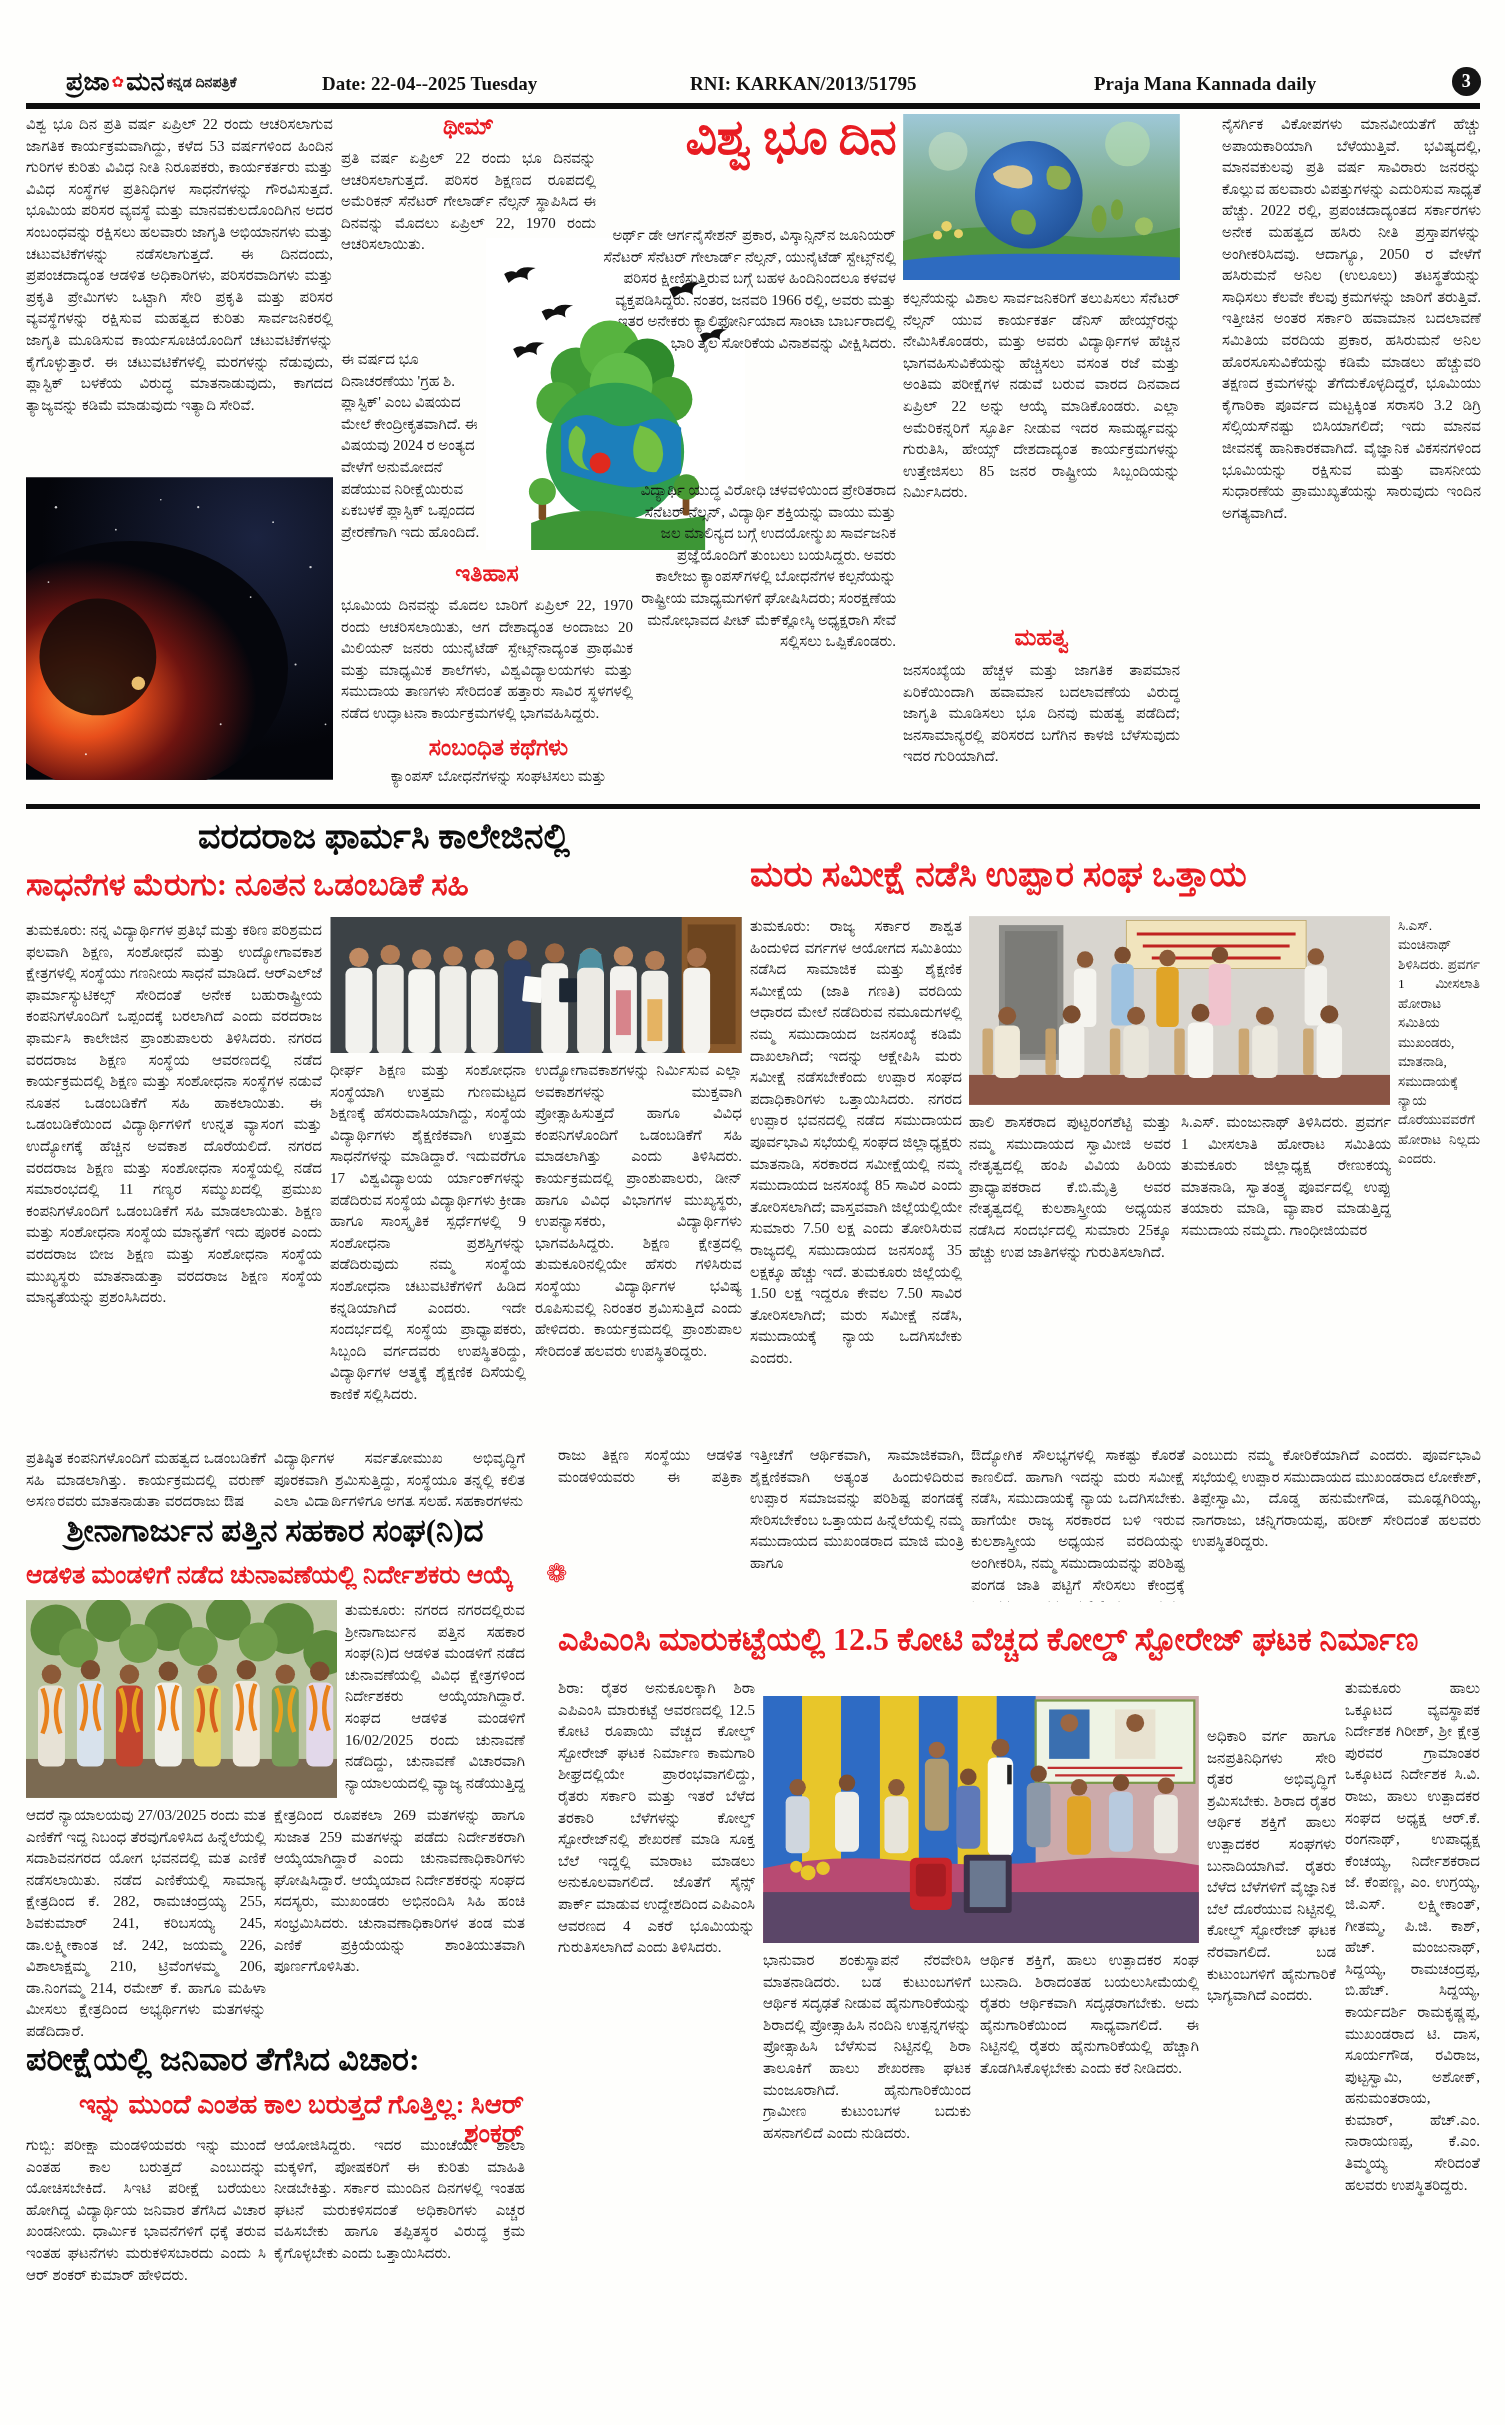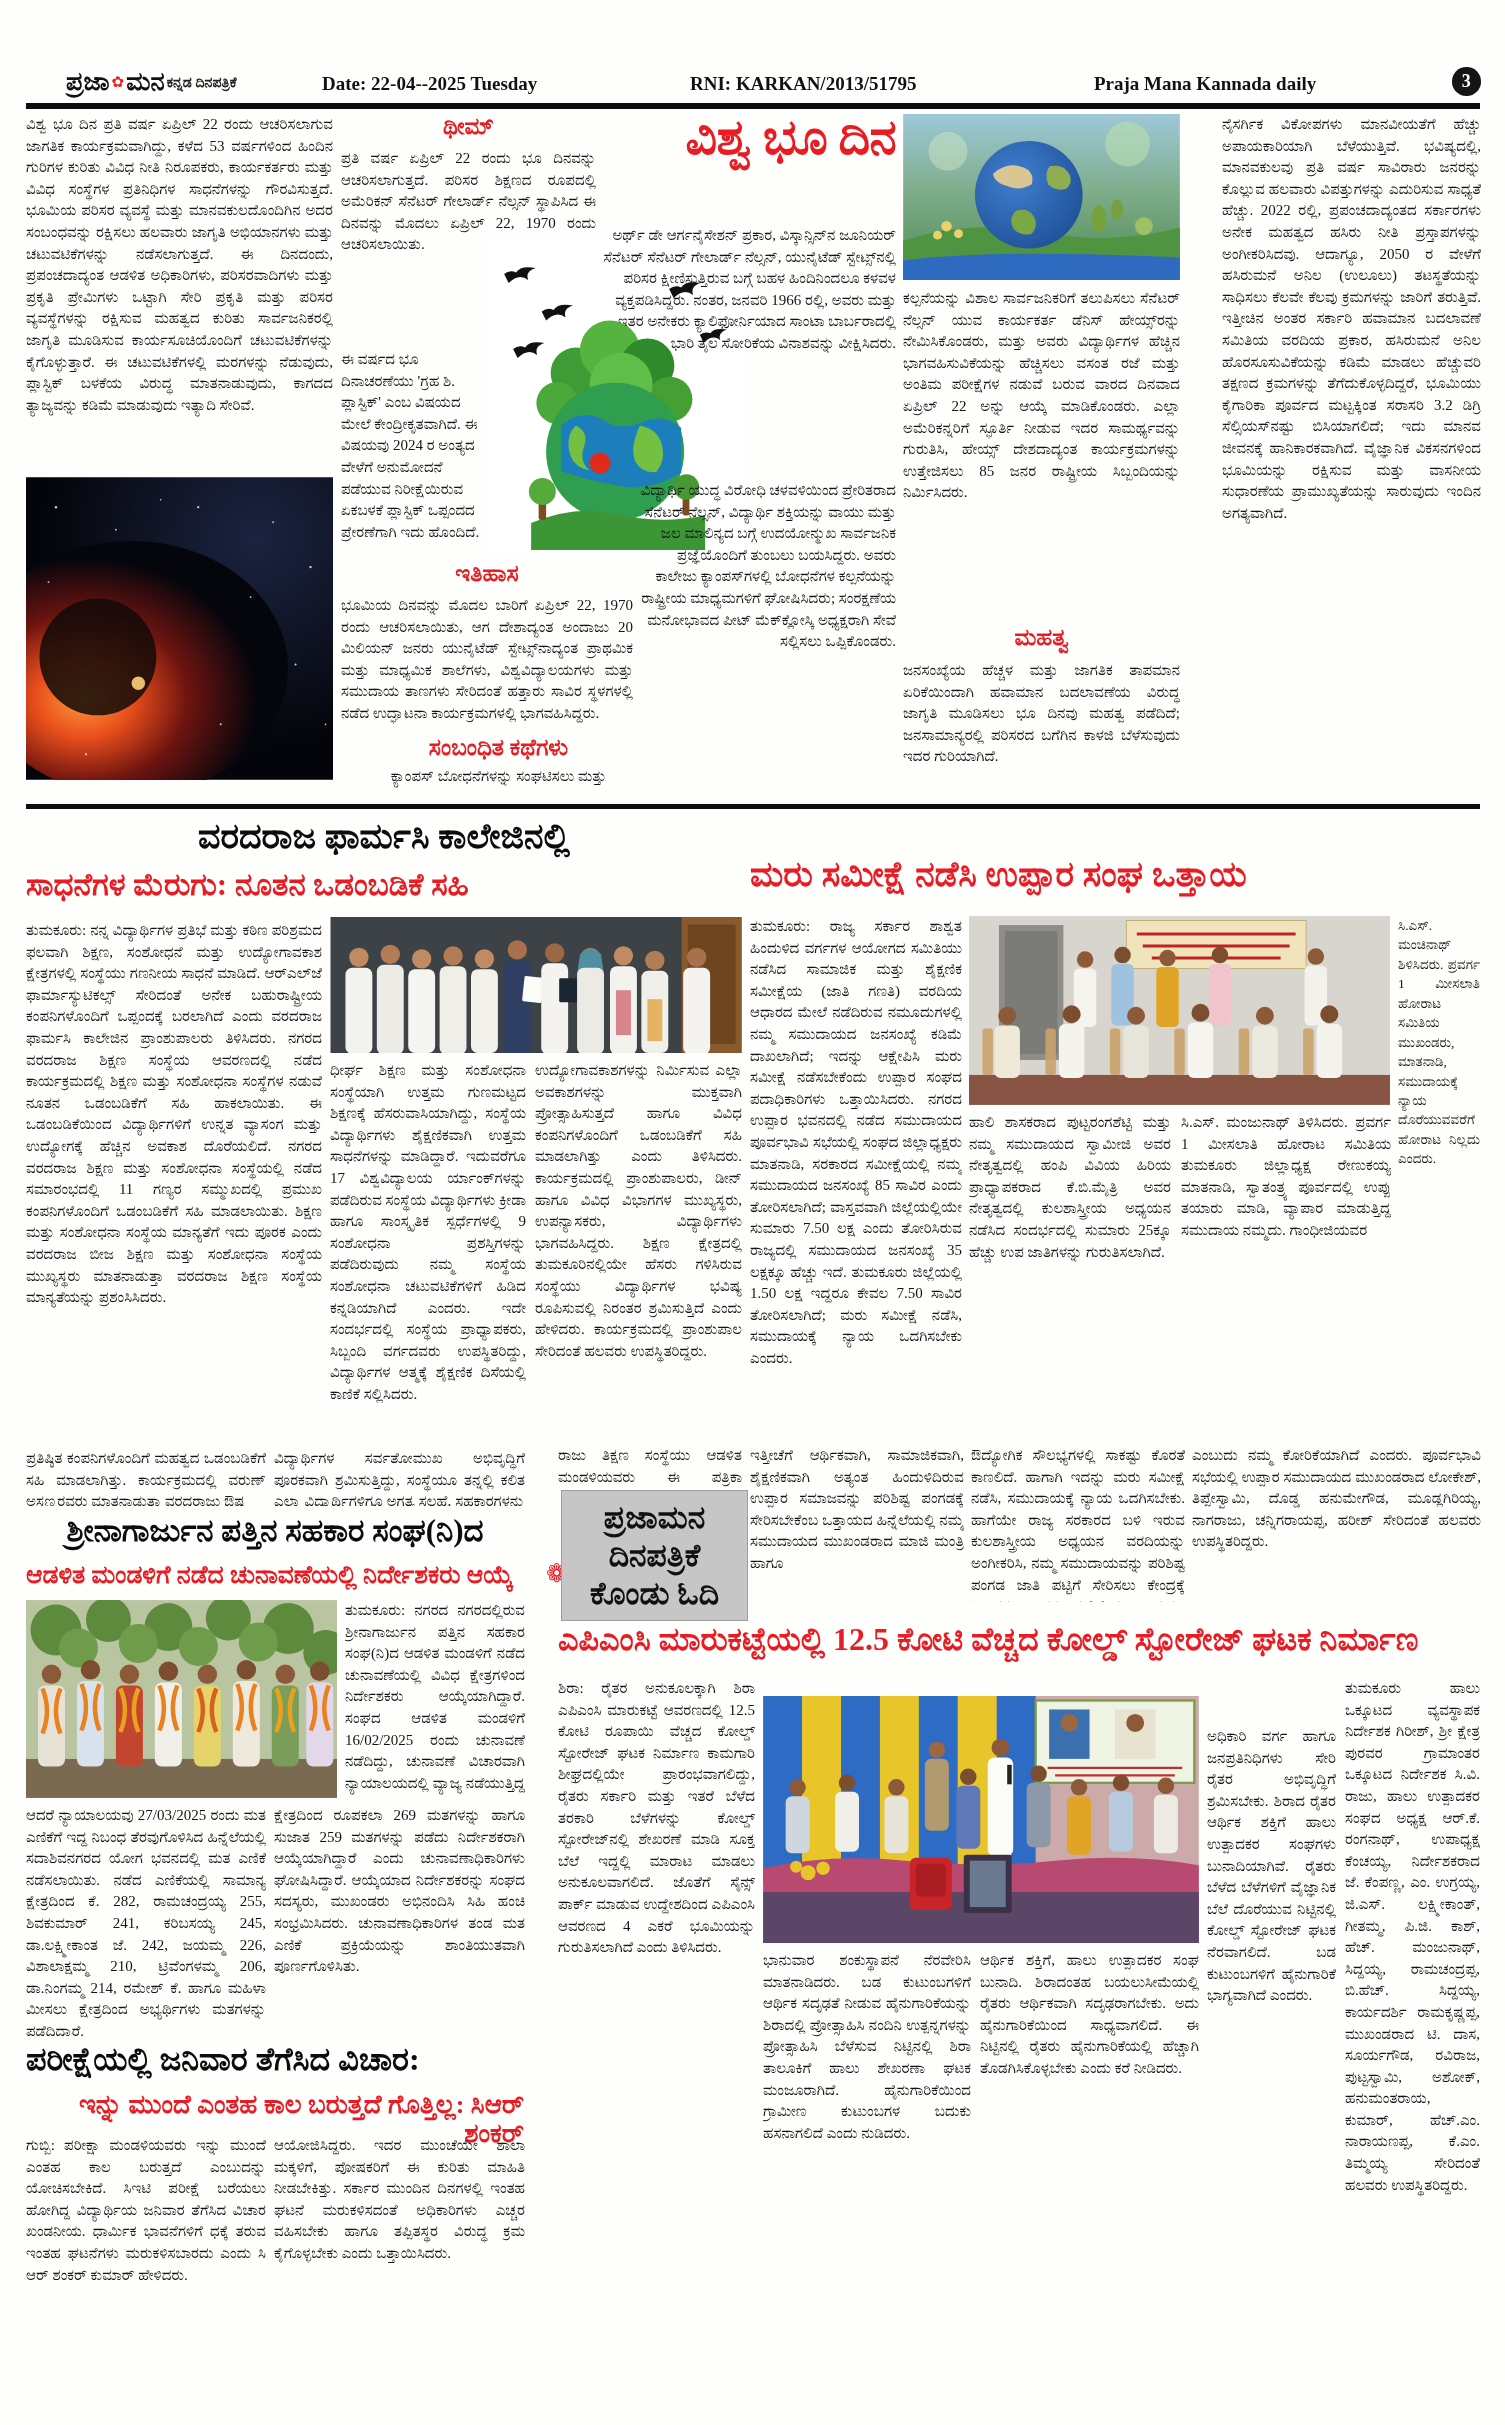--- a/index.html
+++ b/index.html
@@ -313,25 +313,20 @@
 
   <div class="abs body-col" style="left:26px;top:1448px;width:240px;height:58px;">ಪ್ರತಿಷ್ಠಿತ ಕಂಪನಿಗಳೊಂದಿಗೆ ಮಹತ್ವದ ಒಡಂಬಡಿಕೆಗೆ ಸಹಿ ಮಾಡಲಾಗಿತ್ತು. ಕಾರ್ಯಕ್ರಮದಲ್ಲಿ ವರುಣ್ ಅಸ್ರಣ್ಣರವರು ಮಾತನಾಡುತ್ತಾ ವರದರಾಜು ಔಷ</div>
   <div class="abs body-col" style="left:274px;top:1448px;width:251px;height:58px;">ವಿದ್ಯಾರ್ಥಿಗಳ ಸರ್ವತೋಮುಖ ಅಭಿವೃದ್ಧಿಗೆ ಪೂರಕವಾಗಿ ಶ್ರಮಿಸುತ್ತಿದ್ದು, ಸಂಸ್ಥೆಯೂ ತನ್ನಲ್ಲಿ ಕಲಿತ ಎಲ್ಲಾ ವಿದ್ಯಾರ್ಥಿಗಳಿಗೂ ಅಗತ್ಯ ಸಲಹೆ, ಸಹಕಾರಗಳನ್ನು ನೀಡಿ</div>
   <div class="abs body-col" style="left:558px;top:1445px;width:184px;height:42px;">ರಾಜು ತಿಕ್ಷಣ ಸಂಸ್ಥೆಯು ಆಡಳಿತ ಮಂಡಳಿಯವರು ಈ ಪತ್ರಿಕಾ ಪ್ರಕಟಣೆಯಲ್ಲಿ ತಿಳಿಸಿದ್ದಾರೆ.</div>
 
   <div class="abs body-col" style="left:750px;top:1445px;width:214px;height:157px;">ಇತ್ತೀಚೆಗೆ ಆರ್ಥಿಕವಾಗಿ, ಸಾಮಾಜಿಕವಾಗಿ, ಶೈಕ್ಷಣಿಕವಾಗಿ ಅತ್ಯಂತ ಹಿಂದುಳಿದಿರುವ ಉಪ್ಪಾರ ಸಮಾಜವನ್ನು ಪರಿಶಿಷ್ಟ ಪಂಗಡಕ್ಕೆ ಸೇರಿಸಬೇಕೆಂಬ ಒತ್ತಾಯದ ಹಿನ್ನೆಲೆಯಲ್ಲಿ ನಮ್ಮ ಸಮುದಾಯದ ಮುಖಂಡರಾದ ಮಾಜಿ ಮಂತ್ರಿ ಹಾಗೂ</div>
   <div class="abs body-col" style="left:971px;top:1445px;width:214px;height:157px;">ಔದ್ಯೋಗಿಕ ಸೌಲಭ್ಯಗಳಲ್ಲಿ ಸಾಕಷ್ಟು ಕೊರತೆ ಕಾಣಲಿದೆ. ಹಾಗಾಗಿ ಇದನ್ನು ಮರು ಸಮೀಕ್ಷೆ ನಡೆಸಿ, ಸಮುದಾಯಕ್ಕೆ ನ್ಯಾಯ ಒದಗಿಸಬೇಕು. ಹಾಗೆಯೇ ರಾಜ್ಯ ಸರಕಾರದ ಬಳಿ ಇರುವ ಕುಲಶಾಸ್ತ್ರೀಯ ಅಧ್ಯಯನ ವರದಿಯನ್ನು ಅಂಗೀಕರಿಸಿ, ನಮ್ಮ ಸಮುದಾಯವನ್ನು ಪರಿಶಿಷ್ಟ ಪಂಗಡ ಜಾತಿ ಪಟ್ಟಿಗೆ ಸೇರಿಸಲು ಕೇಂದ್ರಕ್ಕೆ ಶಿಫಾರಸ್ಸು ಕಳುಹಿಸಬೇಕೆಂದು ಮನವಿ ಮಾಡುವುದಾಗಿ</div>
   <div class="abs body-col" style="left:1192px;top:1445px;width:289px;height:157px;">ಎಂಬುದು ನಮ್ಮ ಕೋರಿಕೆಯಾಗಿದೆ ಎಂದರು. ಪೂರ್ವಭಾವಿ ಸಭೆಯಲ್ಲಿ ಉಪ್ಪಾರ ಸಮುದಾಯದ ಮುಖಂಡರಾದ ಲೋಕೇಶ್, ತಿಪ್ಪೇಸ್ವಾಮಿ, ದೊಡ್ಡ ಹನುಮೇಗೌಡ, ಮೂಡ್ಲಗಿರಿಯ್ಯ, ನಾಗರಾಜು, ಚನ್ನಿಗರಾಯಪ್ಪ, ಹರೀಶ್ ಸೇರಿದಂತೆ ಹಲವರು ಉಪಸ್ಥಿತರಿದ್ದರು.</div>
 
   <div class="abs" style="left:546px;top:1558px;color:#e81c22;font-size:25.5px;">❁</div>
-  <div class="abs promo-box" style="left:561px;top:1490px;width:185px;height:129px;">
-    <div>ಪ್ರಜಾಮನ</div>
-    <div>ದಿನಪತ್ರಿಕೆ</div>
-    <div>ಕೊಂಡು ಓದಿ</div>
-  </div>
 
   <div class="abs hl-black" style="left:26px;top:1514px;width:498px;font-size:31px;">ಶ್ರೀನಾಗಾರ್ಜುನ ಪತ್ತಿನ ಸಹಕಾರ ಸಂಘ(ನಿ)ದ</div>
   <div class="abs hl-red" style="left:26px;top:1561px;width:498px;font-size:25px;">ಆಡಳಿತ ಮಂಡಳಿಗೆ ನಡೆದ ಚುನಾವಣೆಯಲ್ಲಿ ನಿರ್ದೇಶಕರು ಆಯ್ಕೆ</div>
 
   <div class="abs photo" style="left:26px;top:1600px;width:311px;height:198px;">
     <svg width="311" height="198" viewBox="0 0 415 264">
       <rect width="415" height="264" fill="#b9c4a0"></rect>
       <g fill="#5d8a3c">
           <circle cx="40" cy="40" r="34"></circle>
           <circle cx="110" cy="26" r="30"></circle>

